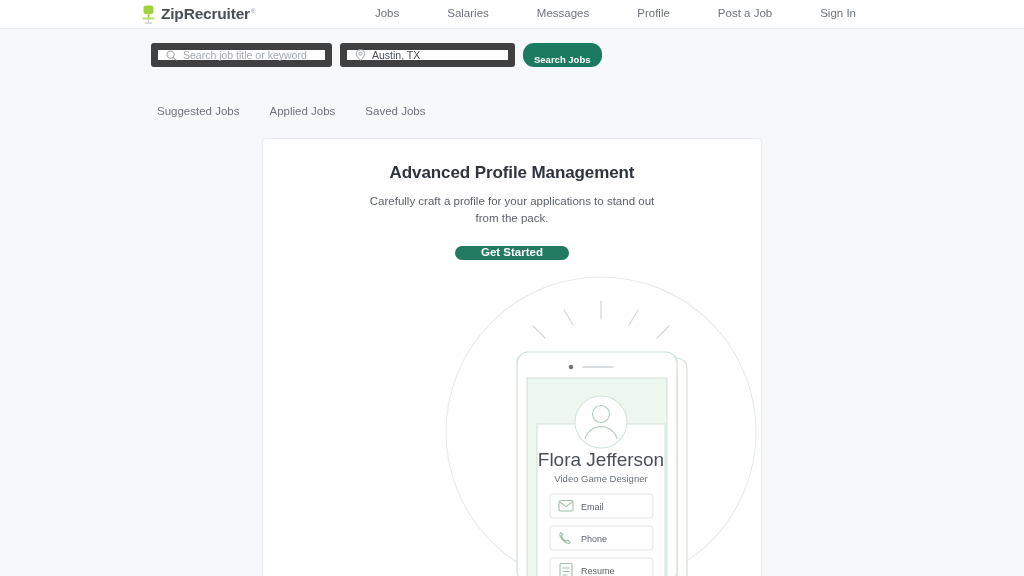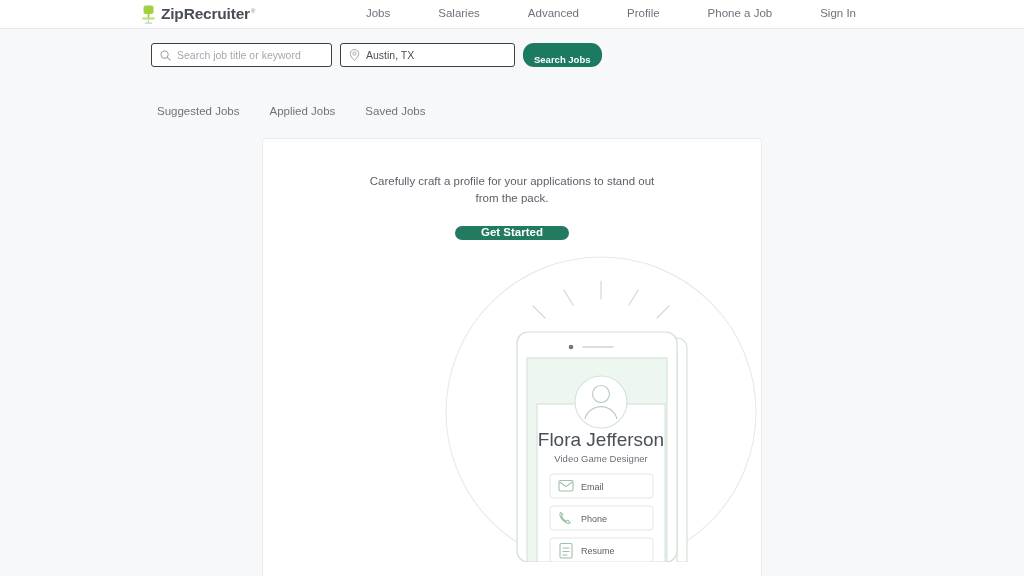--- a/index.html
+++ b/index.html
@@ -75,21 +75,21 @@
   .searchbar {
     padding: 14px 0 0 151px;
     display: flex;
     align-items: center;
     gap: 8px;
   }
 
   .field {
     height: 24px;
     background: #ffffff;
-    border: 1px solid #404040;
+    border: 7px solid #404040;
     border-radius: 3px;
     display: flex;
     align-items: center;
     padding: 4px 8px;
     gap: 6px;
   }
 
   .field.keyword { width: 181px; }
   .field.location { width: 175px; }
 
@@ -227,23 +227,23 @@
       <rect x="3.6" y="17.4" width="7.8" height="1.3" rx="0.65" fill="#c7c9cc"></rect>
     </svg>
     <span class="brand-text">
       <span>ZipRecruiter</span><span class="brand-tm">®</span>
     </span>
   </div>
 
   <nav class="nav">
     <span class="nav-item">Jobs</span>
     <span class="nav-item">Salaries</span>
-    <span class="nav-item">Advanced</span>
+    <span class="nav-item">Messages</span>
     <span class="nav-item">Profile</span>
-    <span class="nav-item">Phone a Job</span>
+    <span class="nav-item">Post a Job</span>
     <span class="nav-item">Sign In</span>
   </nav>
 
 </div>
 
 <div class="searchbar">
 
   <div class="field keyword">
     <svg width="11" height="11" viewBox="0 0 12 12">
       <circle cx="5" cy="5" r="3.9" fill="none" stroke="#9a9fa6" stroke-width="1.1"></circle>
@@ -266,20 +266,21 @@
 
 <div class="tabs">
   <span class="tab">Suggested Jobs</span>
   <span class="tab">Applied Jobs</span>
   <span class="tab">Saved Jobs</span>
 </div>
 
 <div class="card-wrap">
   <div class="card">
 
+    <div class="card-title">Advanced Profile Management</div>
     <div class="card-sub">Carefully craft a profile for your applications to stand out from the pack.</div>
 
     <div class="cta-row">
       <button class="cta-btn">Get Started</button>
     </div>
 
     <div class="illo-wrap">
       <svg class="illo" width="320" height="310" viewBox="0 0 320 310">
 
         <circle cx="160" cy="160" r="155" fill="none" stroke="#e7e9ec" stroke-width="1.1"></circle>

